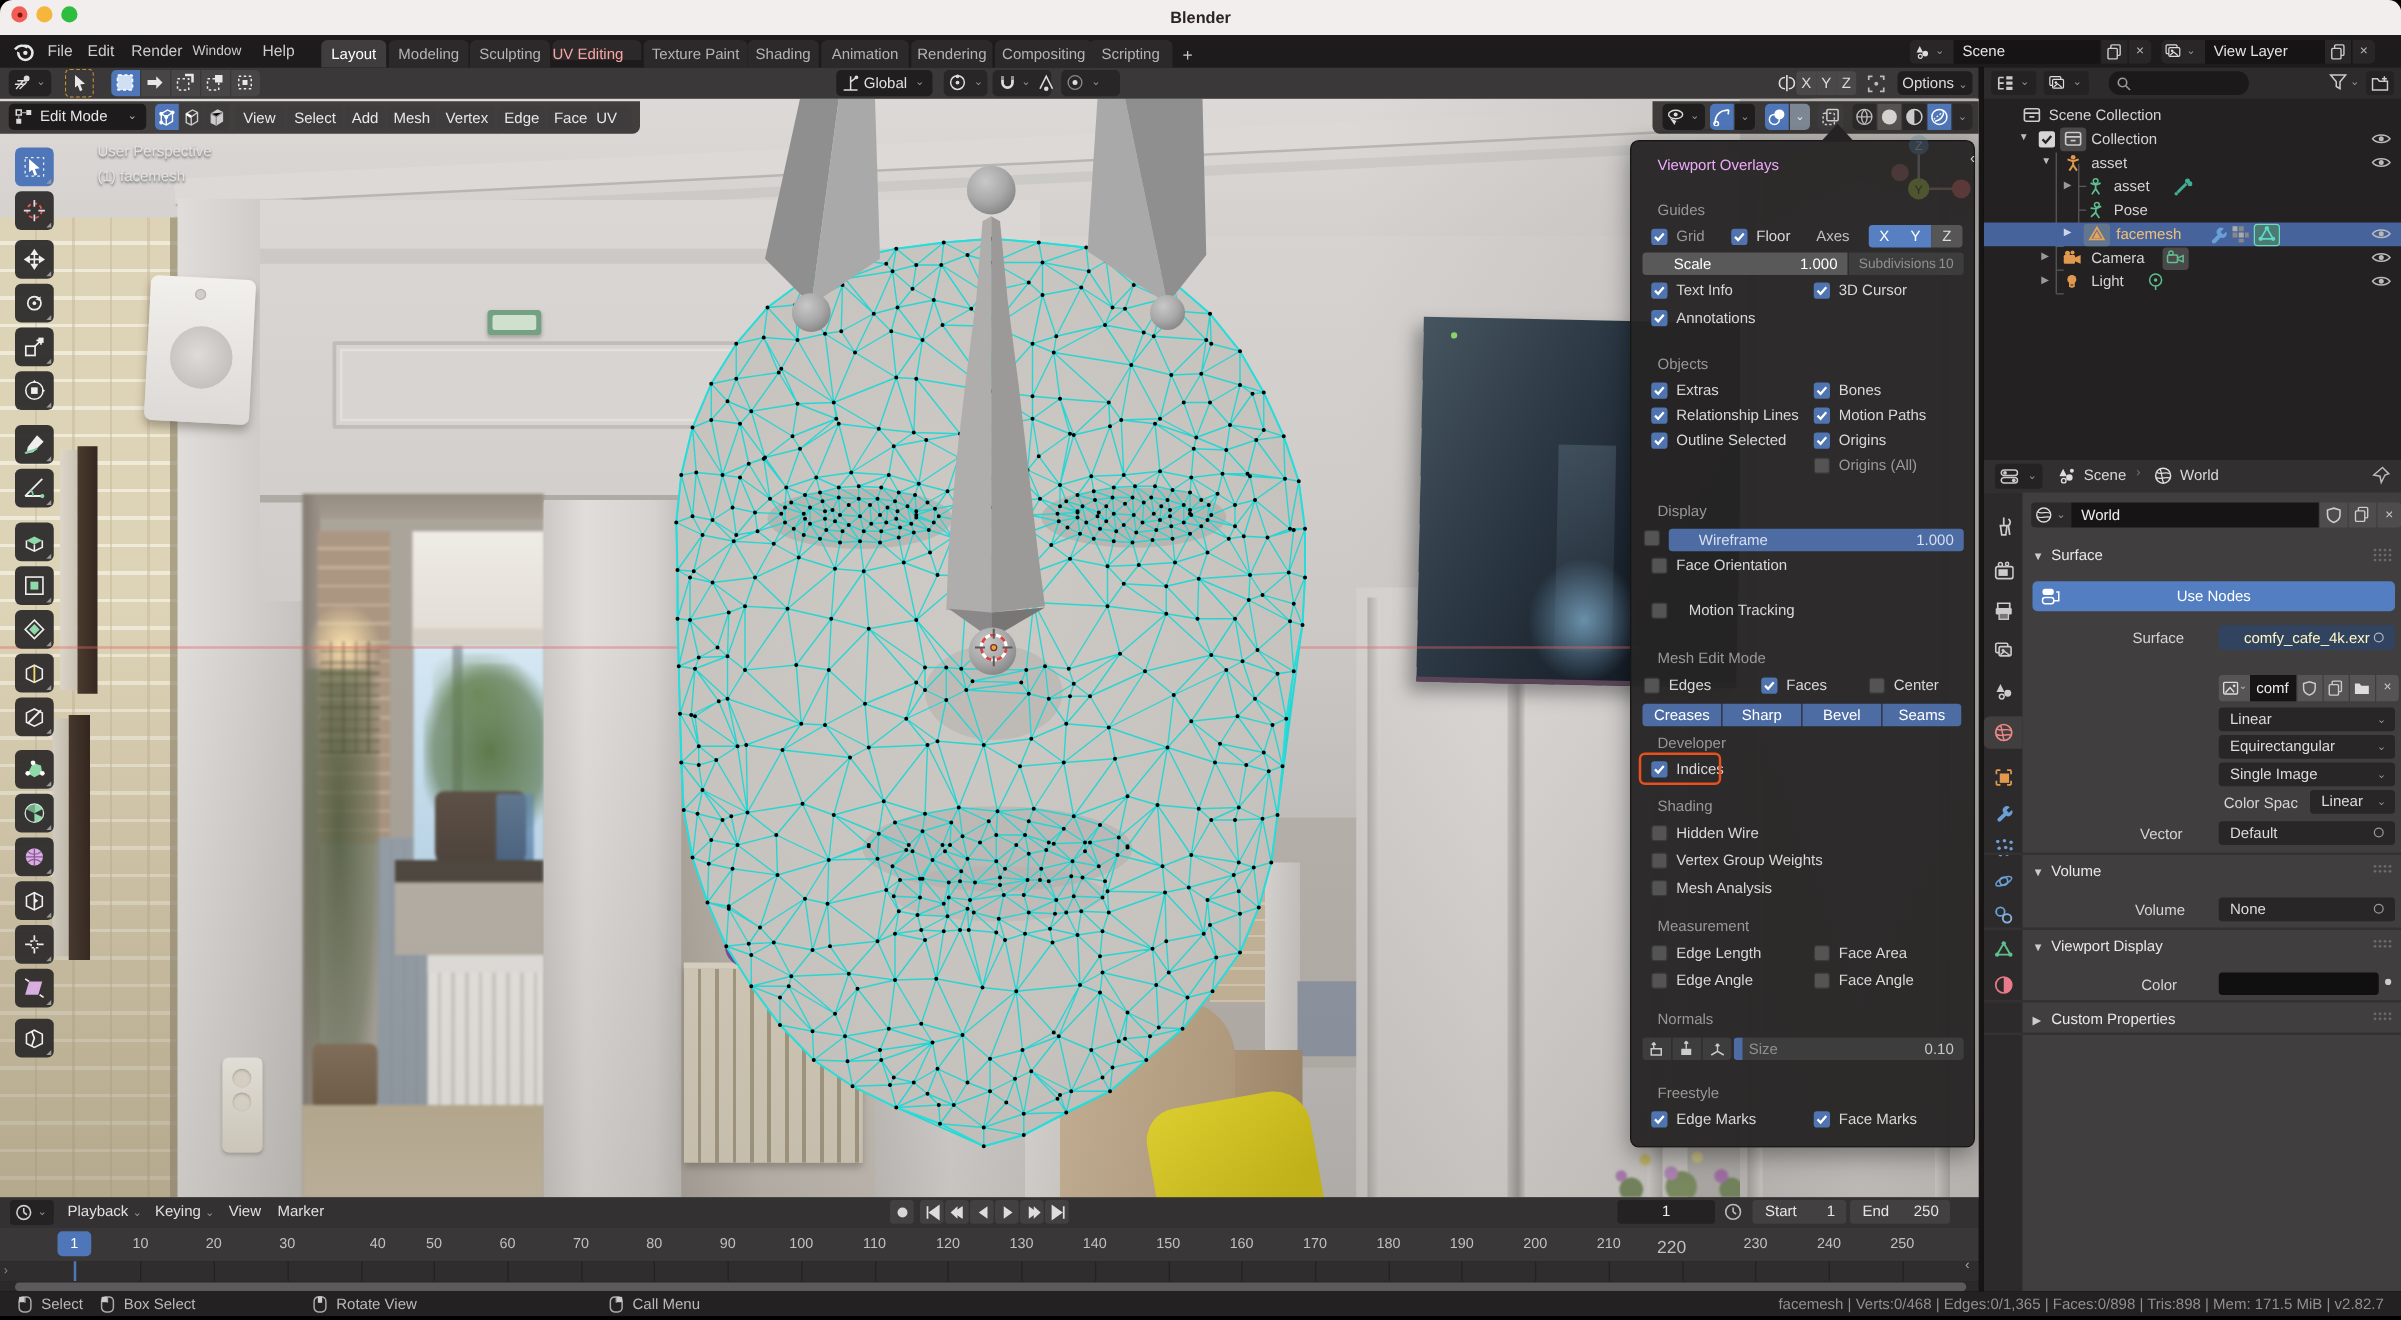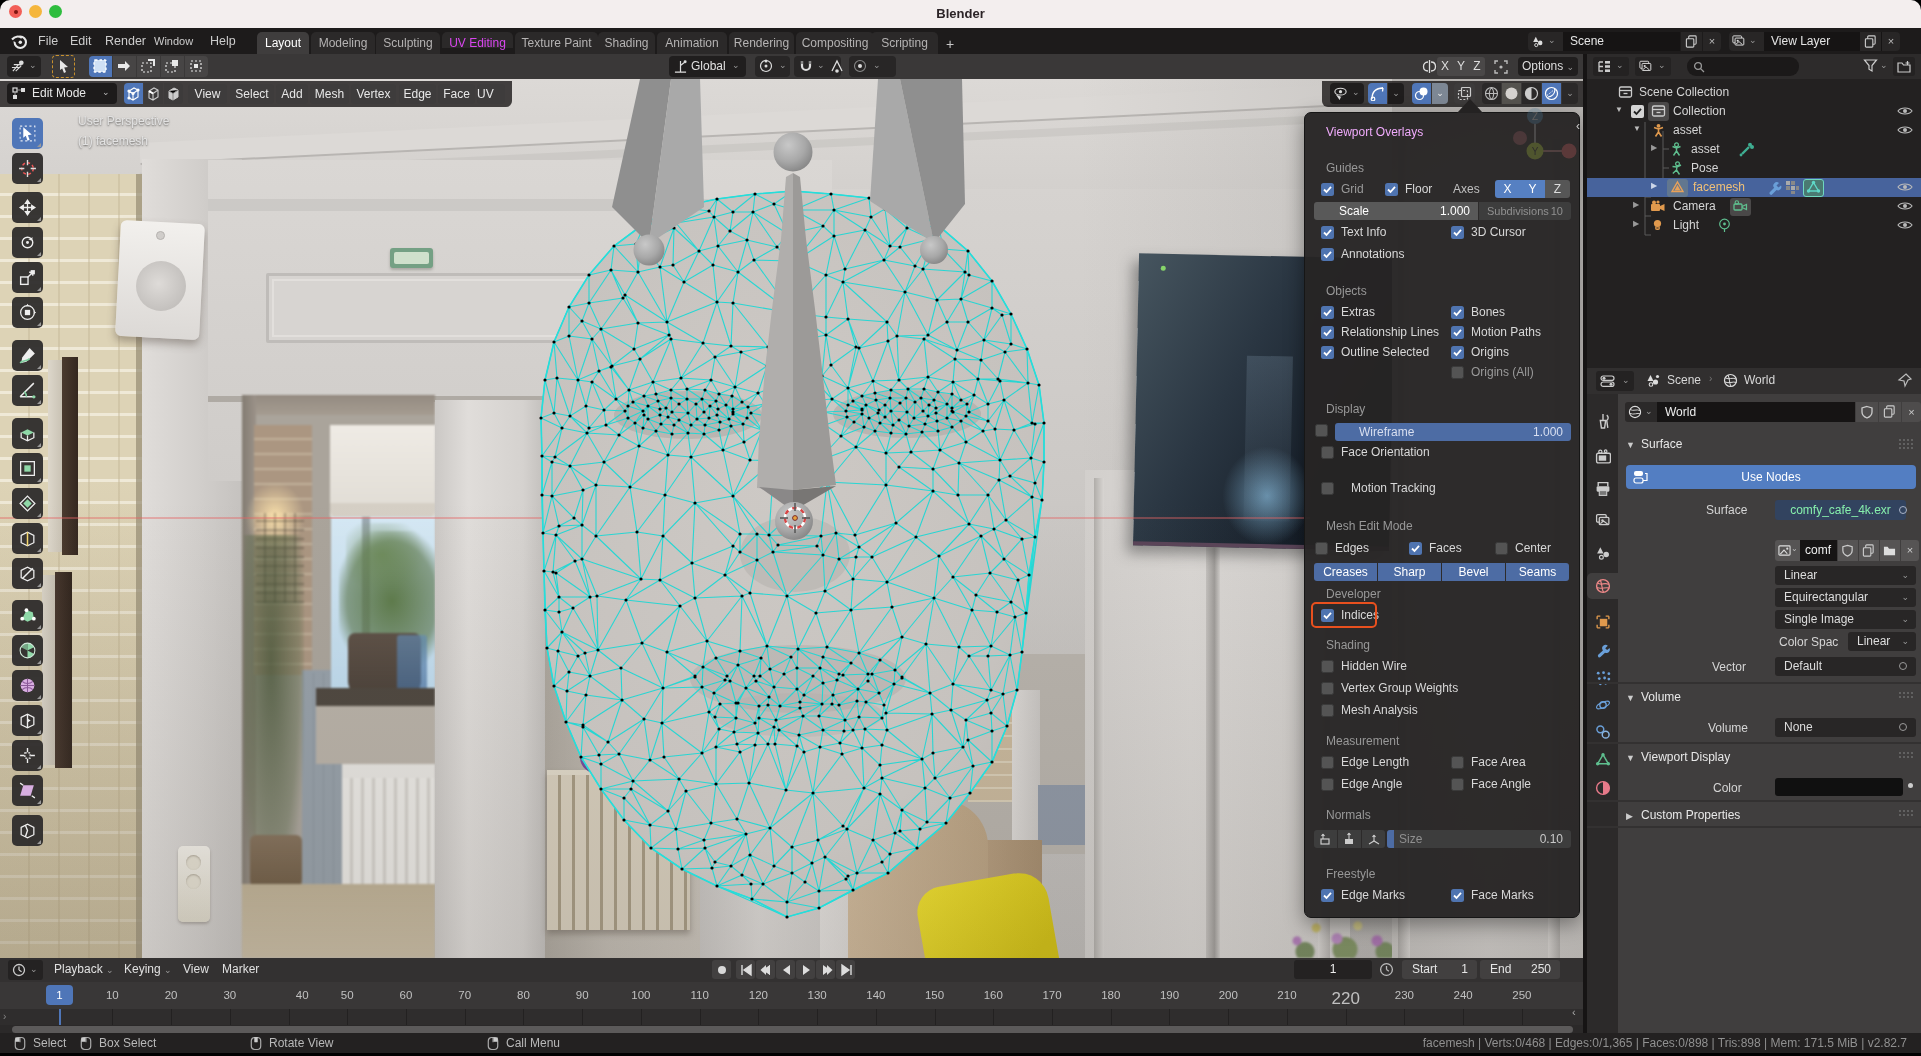--- a/index.html
+++ b/index.html
@@ -23,21 +23,21 @@
 <path d="M2.5 9.5 C6 5.5 11 4.5 15 7.5" stroke="#e8e8e8" stroke-width="2.6" fill="none"></path>
 </svg>
     <div class="abs" style="left:38px;top:4px;height:18px;line-height:18px;color:#dededee8;font-size:12.5px">File</div>
     <div class="abs" style="left:70px;top:4px;height:18px;line-height:18px;color:#dededee8;font-size:12.5px">Edit</div>
     <div class="abs" style="left:105px;top:4px;height:18px;line-height:18px;color:#dededee8;font-size:12.5px">Render</div>
     <div class="abs" style="left:154px;top:4px;height:18px;line-height:18px;color:#dededee8;font-size:11px">Window</div>
     <div class="abs" style="left:210px;top:4px;height:18px;line-height:18px;color:#dededee8;font-size:12.5px">Help</div>
     <div class="abs" style="left:257px;top:4px;width:52px;height:22px;background:#3f3d3d;border-radius:5px 5px 0 0;text-align:center;line-height:22px;color:#ffffff;font-size:12px">Layout</div>
     <div class="abs" style="left:311px;top:4px;width:64px;height:22px;background:#2b2929;border-radius:5px 5px 0 0;text-align:center;line-height:22px;color:#b5b3b3;font-size:12px">Modeling</div>
     <div class="abs" style="left:376px;top:4px;width:64px;height:22px;background:#2b2929;border-radius:5px 5px 0 0;text-align:center;line-height:22px;color:#b5b3b3;font-size:12px">Sculpting</div>
-    <div class="abs" style="left:442px;top:4px;width:71px;height:16px;background:#2b2929;border-radius:5px 5px 0 0;text-align:center;line-height:22px;color:#d946ef;font-size:12px">UV Editing</div>
+    <div class="abs" style="left:442px;top:4px;width:71px;height:16px;background:#2b2929;border-radius:5px 5px 0 0;line-height:22px;color:#fca5a5;font-size:12px">UV Editing</div>
     <div class="abs" style="left:515px;top:4px;width:83px;height:22px;background:#2b2929;border-radius:5px 5px 0 0;text-align:center;line-height:22px;color:#b5b3b3;font-size:12px">Texture Paint</div>
     <div class="abs" style="left:598px;top:4px;width:57px;height:22px;background:#2b2929;border-radius:5px 5px 0 0;text-align:center;line-height:22px;color:#b5b3b3;font-size:12px">Shading</div>
     <div class="abs" style="left:657px;top:4px;width:70px;height:22px;background:#2b2929;border-radius:5px 5px 0 0;text-align:center;line-height:22px;color:#b5b3b3;font-size:12px">Animation</div>
     <div class="abs" style="left:729px;top:4px;width:65px;height:22px;background:#2b2929;border-radius:5px 5px 0 0;text-align:center;line-height:22px;color:#b5b3b3;font-size:12px">Rendering</div>
     <div class="abs" style="left:796px;top:4px;width:78px;height:22px;background:#2b2929;border-radius:5px 5px 0 0;text-align:center;line-height:22px;color:#b5b3b3;font-size:12px">Compositing</div>
     <div class="abs" style="left:871px;top:4px;width:67px;height:22px;background:#2b2929;border-radius:5px 5px 0 0;text-align:center;line-height:22px;color:#b5b3b3;font-size:12px">Scripting</div>
     <div class="abs" style="left:946px;top:8px;color:#c8c8c8;font-size:14px">+</div>
 <div class="abs" style="left:1528px;top:4px;width:35px;height:19px;background:#282626;border-radius:4px 0 0 4px">
   <svg class="abs" style="left:3px;top:2.5px" width="14" height="14" viewBox="0 0 16 16">
         <path d="M5.5 2 L8.5 8 H2.5 Z" fill="#ddd"></path>
@@ -1026,21 +1026,21 @@
         <circle cx="14" cy="10" r="1.1"></circle>
       </g>
     </svg>
 <div class="abs" style="left:39px;top:97px;width:290px;height:24px;background:#537ec2;border-radius:4px;text-align:center;line-height:24px;color:#fff">Use Nodes</div>
 <svg class="abs" style="left:46px;top:101px" width="16" height="16" viewBox="0 0 16 16">
       <rect x="1" y="2" width="9" height="5" rx="2" fill="#fff"></rect>
       <rect x="1" y="9" width="9" height="5" rx="2" fill="none" stroke="#fff" stroke-width="1.2"></rect>
       <path d="M12 4.5 h2 v7 h-4" stroke="#fff" fill="none" stroke-width="1.2"></path>
     </svg>
 <span class="abs" style="left:119px;top:135px;color:#d5d5d5">Surface</span>
-<div class="abs" style="left:188px;top:132px;width:131px;height:20px;background:#32435f;border-radius:3px;text-align:center;line-height:20px;color:#86efac">comfy_cafe_4k.exr</div>
+<div class="abs" style="left:188px;top:132px;width:141px;height:20px;background:#32435f;border-radius:3px;text-align:center;line-height:20px;color:#fef9c3">comfy_cafe_4k.exr</div>
 <circle class="abs"></circle>
 <div class="abs" style="left:312px;top:138px;width:8px;height:8px;border:1.4px solid #aab4c8;border-radius:50%"></div>
 <div class="abs" style="left:188px;top:172px;width:25px;height:21px;background:#565454;border-radius:3px 0 0 3px">
  <svg class="abs" style="left:3px;top:4px" width="13" height="13" viewBox="0 0 14 14">
         <rect x="1" y="2" width="12" height="10" rx="1" fill="none" stroke="#ddd" stroke-width="1.2"></rect>
         <circle cx="10" cy="5" r="1.2" fill="#ddd"></circle>
         <path d="M2.5 11 L6.5 6.5 L10 10.5" stroke="#ddd" stroke-width="1.2" fill="none"></path>
       </svg>
  <span class="abs" style="left:16px;top:4px;color:#bbb;font-size:8px">⌄</span>
     </div>
@@ -1201,21 +1201,21 @@
     <div class="abs" style="left:738.3870000000001px;top:31px;width:40px;text-align:center;color:#c0c0c0;font-size:11.5px">120</div>
     <div class="abs" style="left:797.1170000000001px;top:31px;width:40px;text-align:center;color:#c0c0c0;font-size:11.5px">130</div>
     <div class="abs" style="left:855.847px;top:31px;width:40px;text-align:center;color:#c0c0c0;font-size:11.5px">140</div>
     <div class="abs" style="left:914.577px;top:31px;width:40px;text-align:center;color:#c0c0c0;font-size:11.5px">150</div>
     <div class="abs" style="left:973.307px;top:31px;width:40px;text-align:center;color:#c0c0c0;font-size:11.5px">160</div>
     <div class="abs" style="left:1032.037px;top:31px;width:40px;text-align:center;color:#c0c0c0;font-size:11.5px">170</div>
     <div class="abs" style="left:1090.767px;top:31px;width:40px;text-align:center;color:#c0c0c0;font-size:11.5px">180</div>
     <div class="abs" style="left:1149.497px;top:31px;width:40px;text-align:center;color:#c0c0c0;font-size:11.5px">190</div>
     <div class="abs" style="left:1208.227px;top:31px;width:40px;text-align:center;color:#c0c0c0;font-size:11.5px">200</div>
     <div class="abs" style="left:1266.957px;top:31px;width:40px;text-align:center;color:#c0c0c0;font-size:11.5px">210</div>
-    <div class="abs" style="left:1325.6870000000001px;top:31px;width:40px;text-align:center;color:#c0c0c0;font-size:17px">220</div>
+    <div class="abs" style="left:1325.6870000000001px;top:31px;width:40px;text-align:left;color:#c0c0c0;font-size:14px">220</div>
     <div class="abs" style="left:1384.4170000000001px;top:31px;width:40px;text-align:center;color:#c0c0c0;font-size:11.5px">230</div>
     <div class="abs" style="left:1443.1470000000002px;top:31px;width:40px;text-align:center;color:#c0c0c0;font-size:11.5px">240</div>
     <div class="abs" style="left:1501.877px;top:31px;width:40px;text-align:center;color:#c0c0c0;font-size:11.5px">250</div>
     <div class="abs" style="left:0;top:51px;width:1583px;height:16px;background:#2f2d2d"></div>
     <div class="abs" style="left:112.357px;top:51px;width:1px;height:16px;background:#232121"></div>
     <div class="abs" style="left:171.087px;top:51px;width:1px;height:16px;background:#232121"></div>
     <div class="abs" style="left:229.817px;top:51px;width:1px;height:16px;background:#232121"></div>
     <div class="abs" style="left:288.547px;top:51px;width:1px;height:16px;background:#232121"></div>
     <div class="abs" style="left:347.277px;top:51px;width:1px;height:16px;background:#232121"></div>
     <div class="abs" style="left:406.007px;top:51px;width:1px;height:16px;background:#232121"></div>

